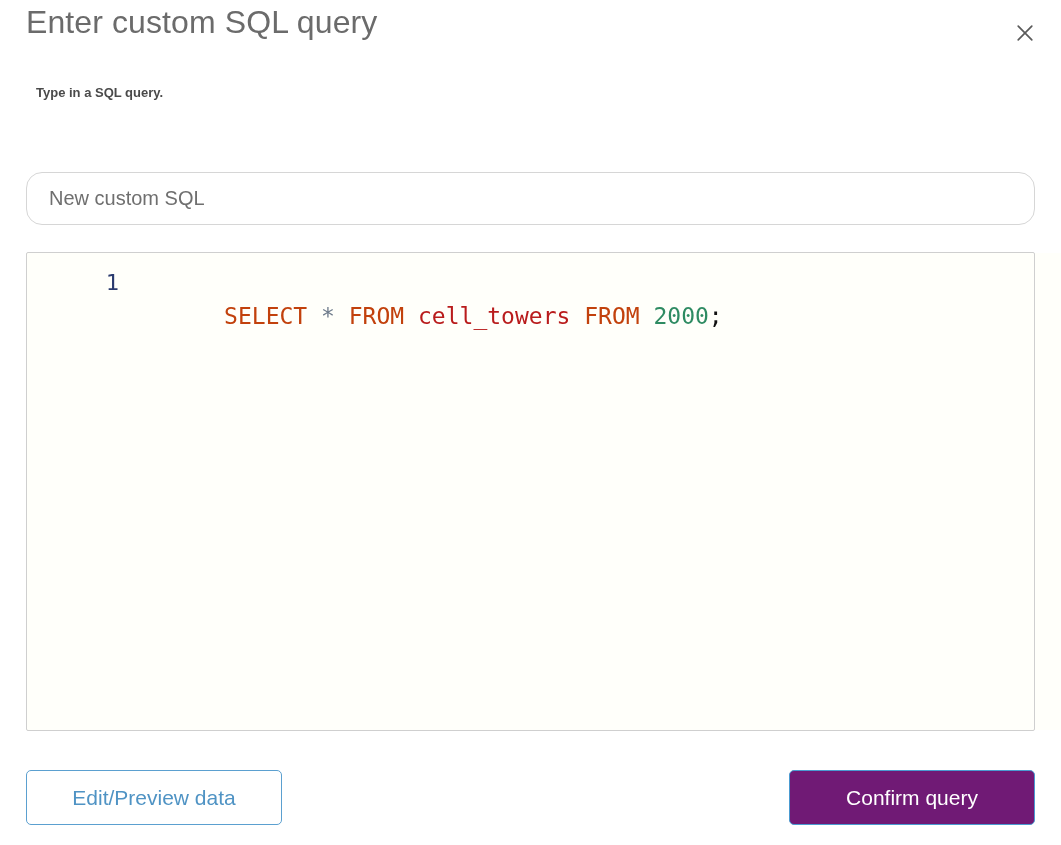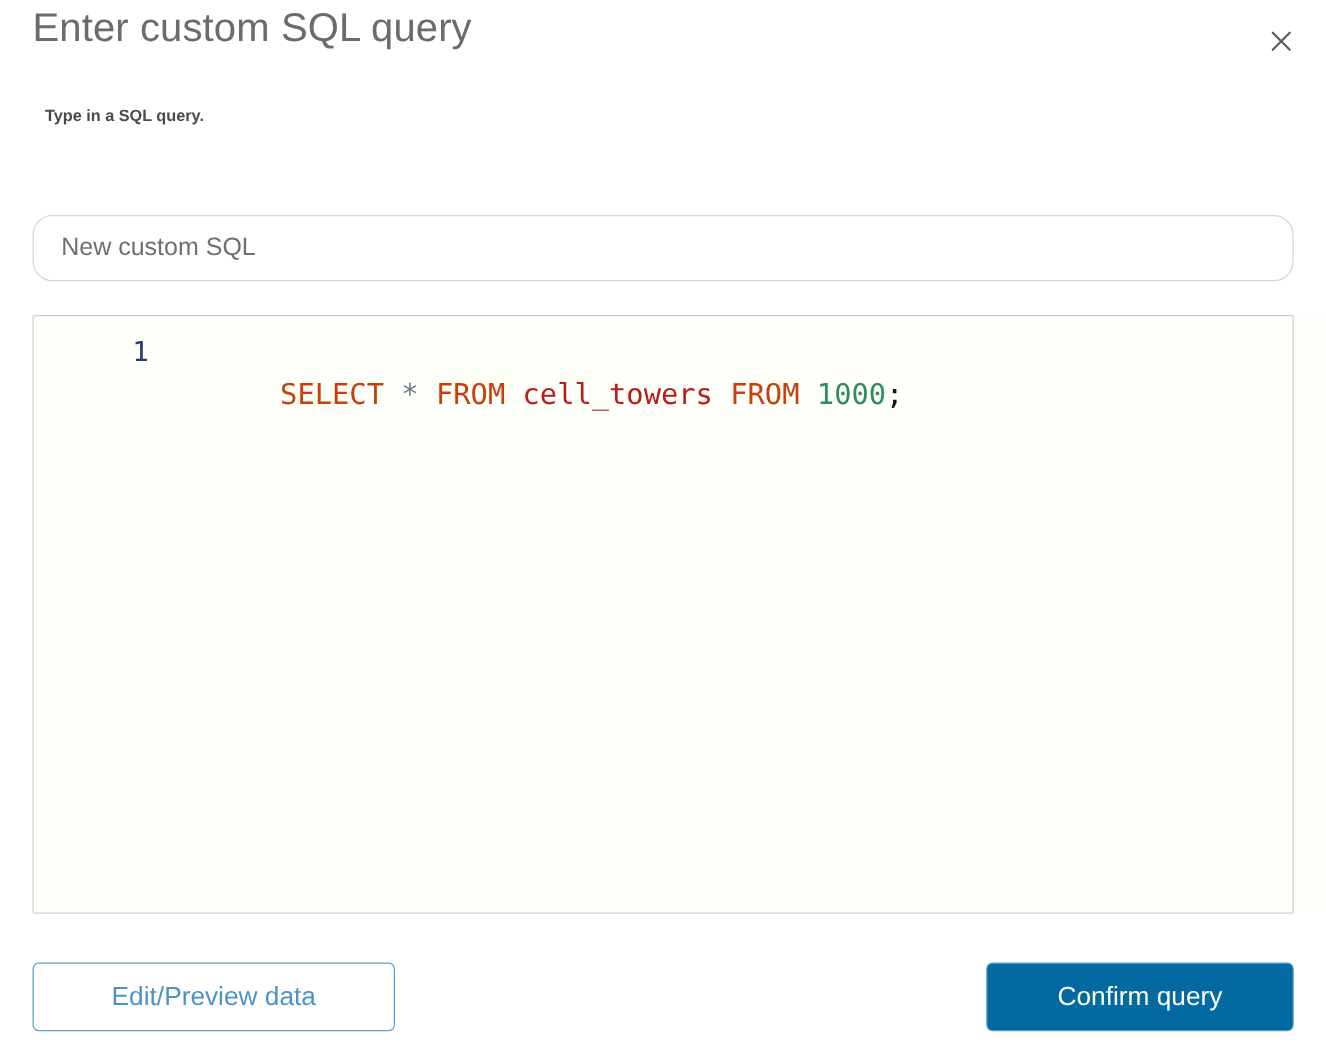--- a/index.html
+++ b/index.html
@@ -130,33 +130,33 @@
     display: flex;
     align-items: center;
     justify-content: center;
     cursor: pointer;
     border-radius: 5px;
     white-space: nowrap;
   }
   .btn-secondary {
     left: 26px;
     top: 770px;
-    width: 290px;
+    width: 256px;
     height: 55px;
     border: 1px solid #5ba0d0;
     background: #ffffff;
     color: #4f93c4;
   }
   .btn-primary {
     left: 789px;
     top: 770px;
     width: 246px;
     height: 55px;
     border: 1px solid #4a9bd1;
-    background: #0369a1;
+    background: #701a75;
     color: #ffffff;
   }
 </style>
 </head>
 <body>
 
 <div class="dialog-title">Enter custom SQL query</div>
 
 <div class="dialog-subtitle">Type in a SQL query.</div>
 
@@ -169,20 +169,20 @@
 </button>
 
 <input class="name-input" type="text" placeholder="New custom SQL" style="">
 
 <div class="sql-editor-bleed"></div>
 
 <div class="sql-editor">
   <div class="code-line">
     <span class="gutter-num">1</span>
     <span class="code-text">
-      <span class="tok-kw">SELECT</span><span> </span><span class="tok-star">*</span><span> </span><span class="tok-kw">FROM</span><span> </span><span class="tok-id">cell_towers</span><span> </span><span class="tok-kw">FROM</span><span> </span><span class="tok-num">1000</span><span class="tok-punc">;</span>
+      <span class="tok-kw">SELECT</span><span> </span><span class="tok-star">*</span><span> </span><span class="tok-kw">FROM</span><span> </span><span class="tok-id">cell_towers</span><span> </span><span class="tok-kw">FROM</span><span> </span><span class="tok-num">2000</span><span class="tok-punc">;</span>
     </span>
   </div>
 </div>
 
 <button class="btn btn-secondary">Edit/Preview data</button>
 
 <button class="btn btn-primary">Confirm query</button>
 
 </body></html>

